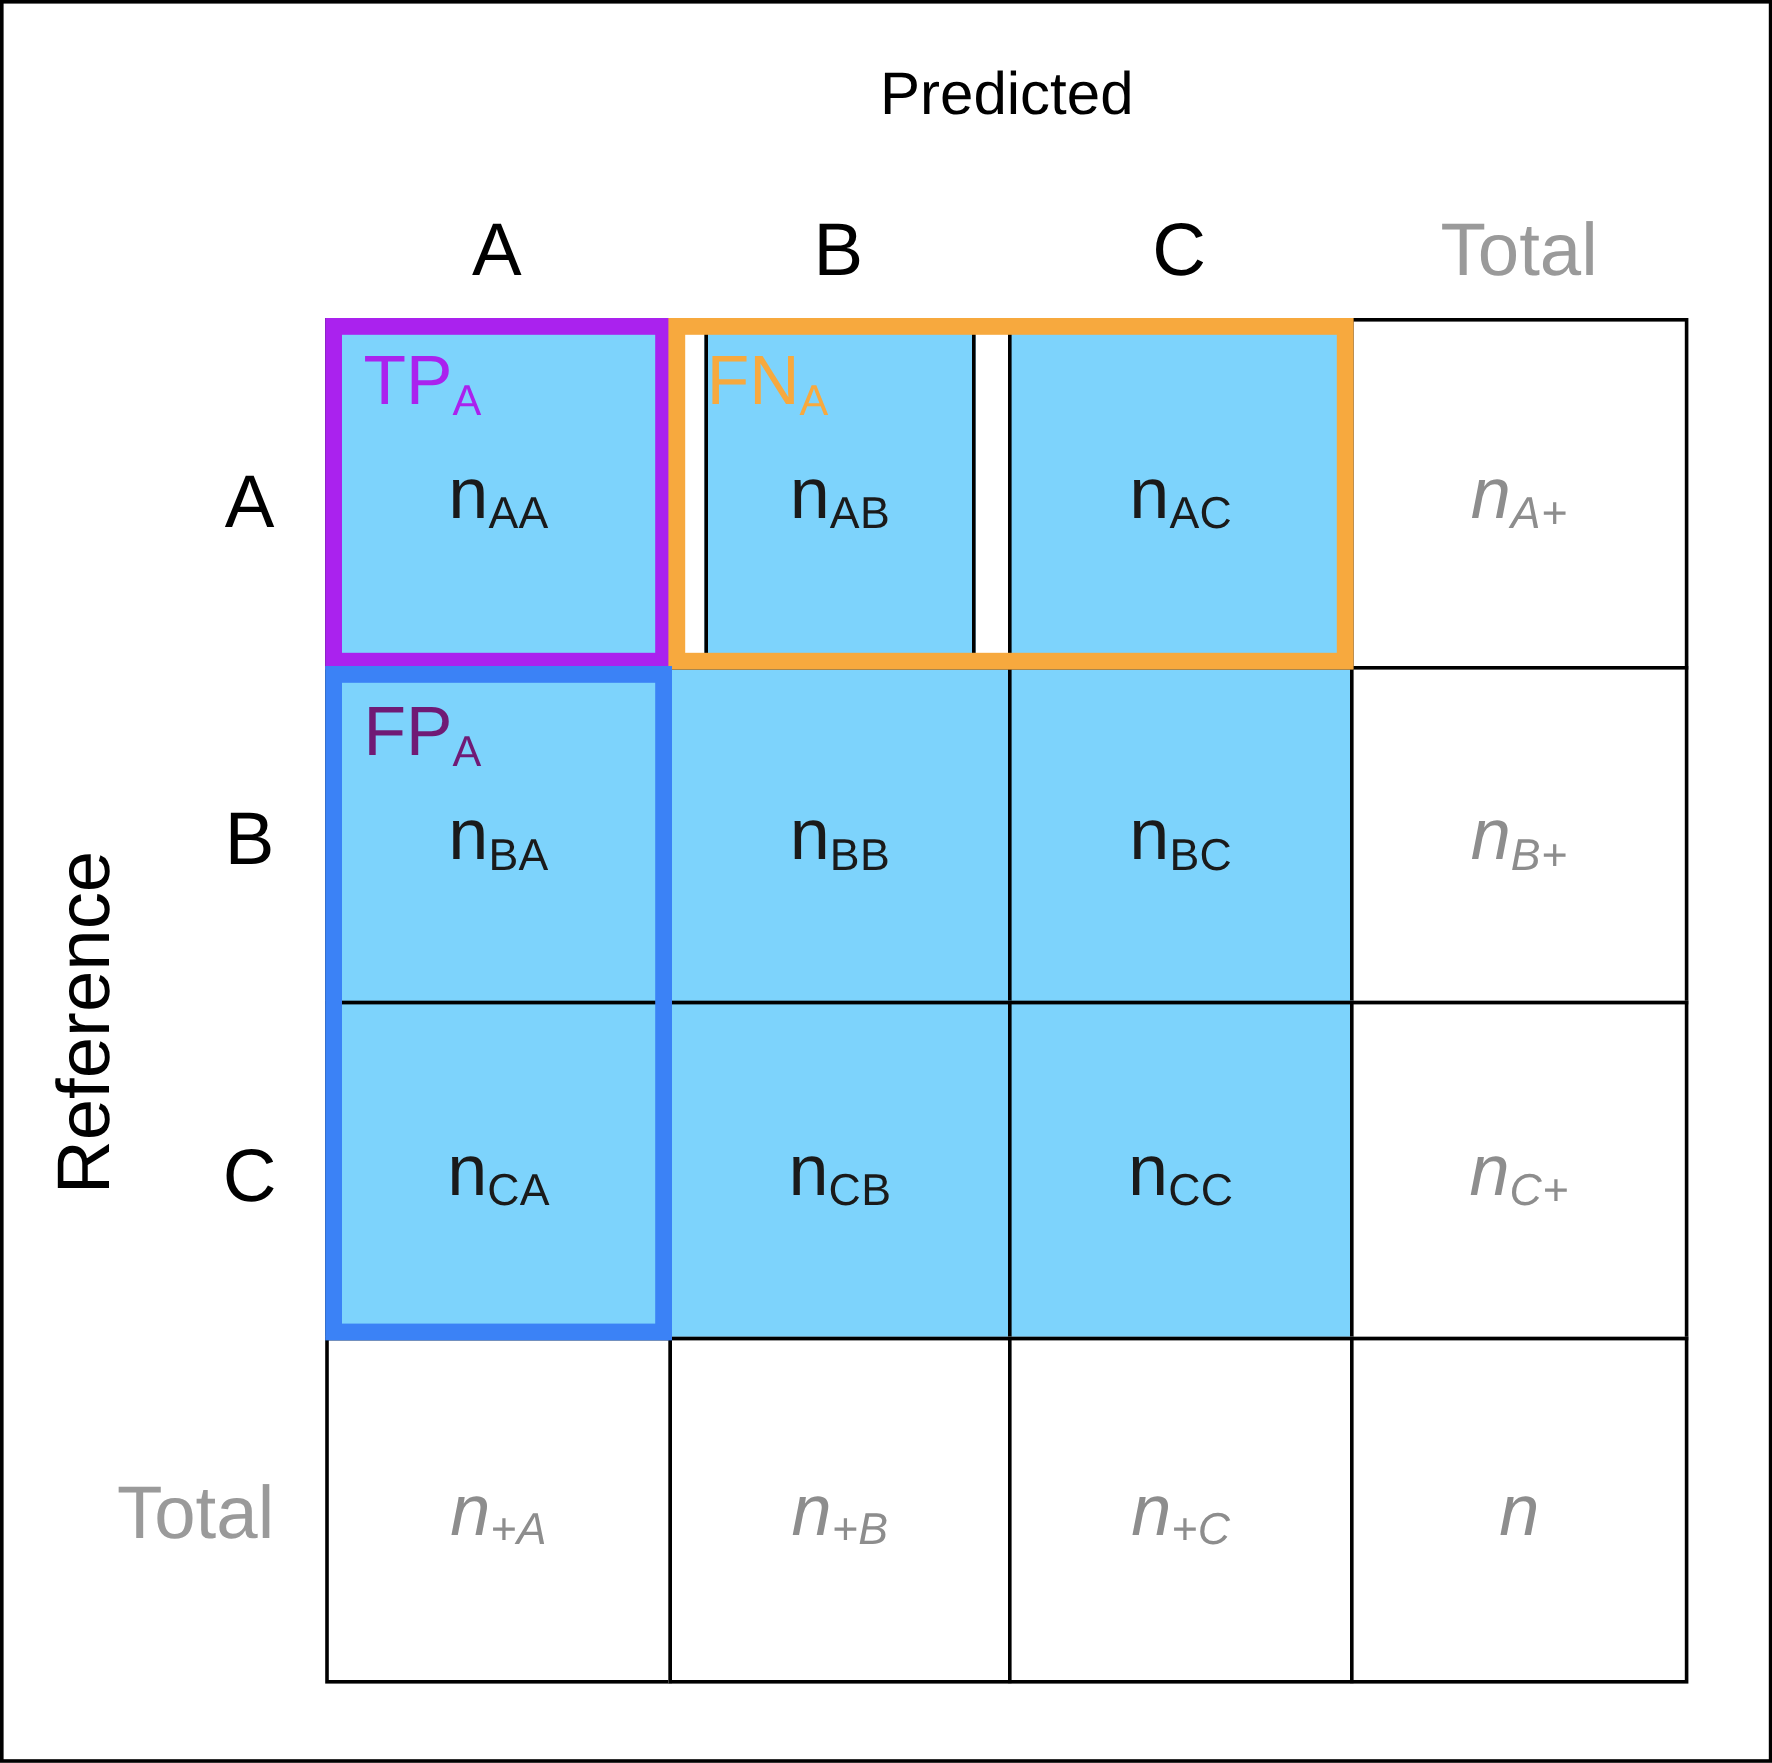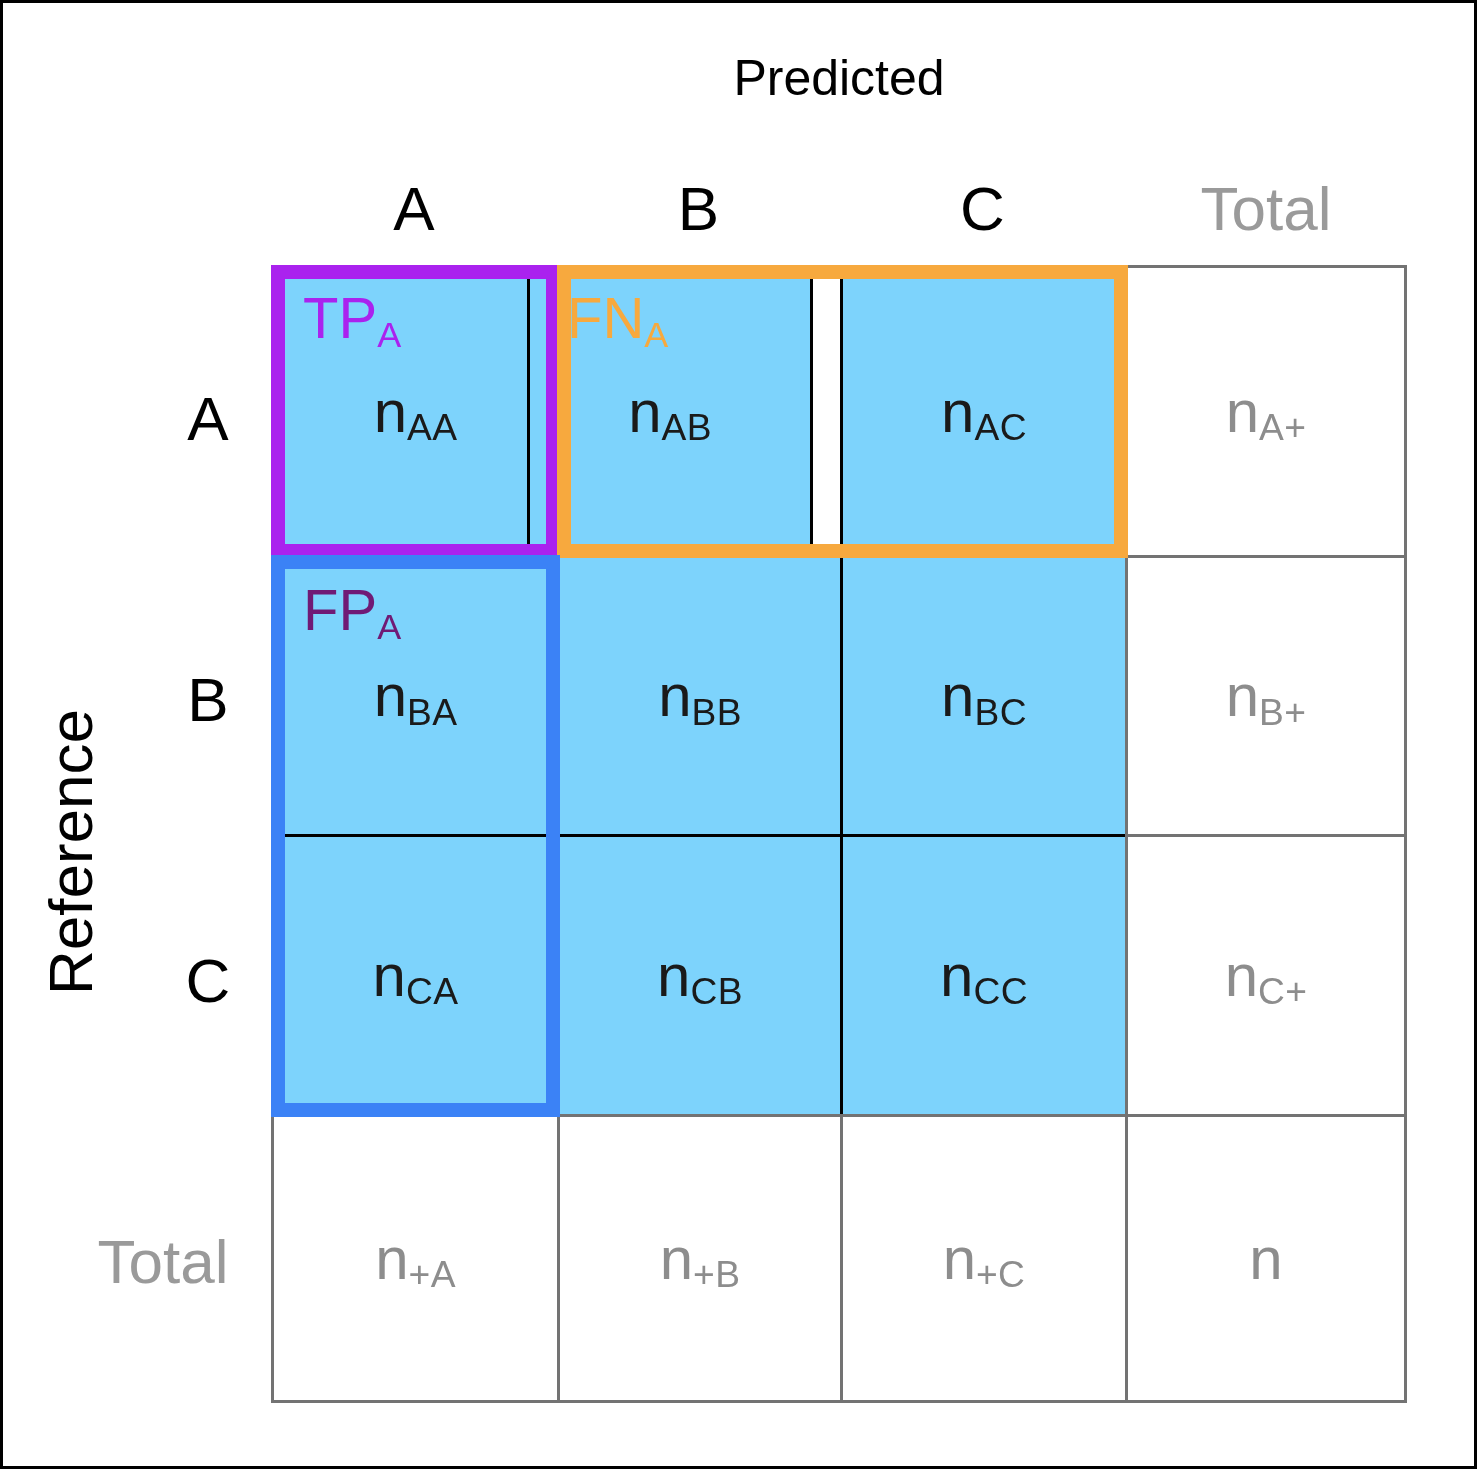--- a/index.html
+++ b/index.html
@@ -87,21 +87,22 @@
     display: flex;
     align-items: center;
     justify-content: center;
   }
   .cell.data {
     background: #7dd3fc;
     border: 3px solid #000000;
   }
   .cell.margin {
     background: #ffffff;
-    border: 3px solid #737373;
+    border: 3px solid #000000;
+    font-style: italic;
   }
   .cellval {
     font-size: 60px;
     color: #1a1a1a;
     line-height: 1;
     white-space: nowrap;
   }
   .cell.margin .cellval { color: #8d8d8d; }
   .cellval sub {
     font-size: 0.62em;
@@ -153,21 +154,21 @@
   <div class="row-head" style="top:385px;">A</div>
   <div class="row-head" style="top:666px;">B</div>
   <div class="row-head" style="top:947px;">C</div>
   <div class="row-head total" style="top:1228px;">Total</div>
 
   <div class="cell data" style="left:268px; top:262px; width:289px; height:293px;">
     <div class="cellval">
       <span>n</span><sub>AA</sub>
     </div>
   </div>
-  <div class="cell data" style="left:524px; top:262px; width:286px; height:293px;text-align:center;">
+  <div class="cell data" style="left:584px; top:262px; width:226px; height:293px;text-align:center;">
     <div class="cellval">
       <span>n</span><sub>AB</sub>
     </div>
   </div>
   <div class="cell data" style="left:837px; top:262px; width:288px; height:293px;">
     <div class="cellval">
       <span>n</span><sub>AC</sub>
     </div>
   </div>
   <div class="cell margin" style="left:1122px; top:262px; width:282px; height:293px;">
@@ -239,20 +240,20 @@
     </div>
   </div>
 
   <div class="hl hl-tp" style="left:268px; top:262px; width:289px; height:293px;"></div>
   <div class="hl hl-fn" style="left:554px; top:262px; width:571px; height:293px;"></div>
   <div class="hl hl-fp" style="left:268px; top:552px; width:289px; height:562px;"></div>
 
   <div class="hl-label lbl-tp" style="left:300px; top:286px;">
     <span>TP</span><sub>A</sub>
   </div>
-  <div class="hl-label lbl-fn" style="left:564px; top:286px;">
+  <div class="hl-label lbl-fn" style="left:586px; top:286px;">
     <span>FN</span><sub>A</sub>
   </div>
   <div class="hl-label lbl-fp" style="left:300px; top:578px;">
     <span>FP</span><sub>A</sub>
   </div>
 
 </div>
 
 </body></html>

